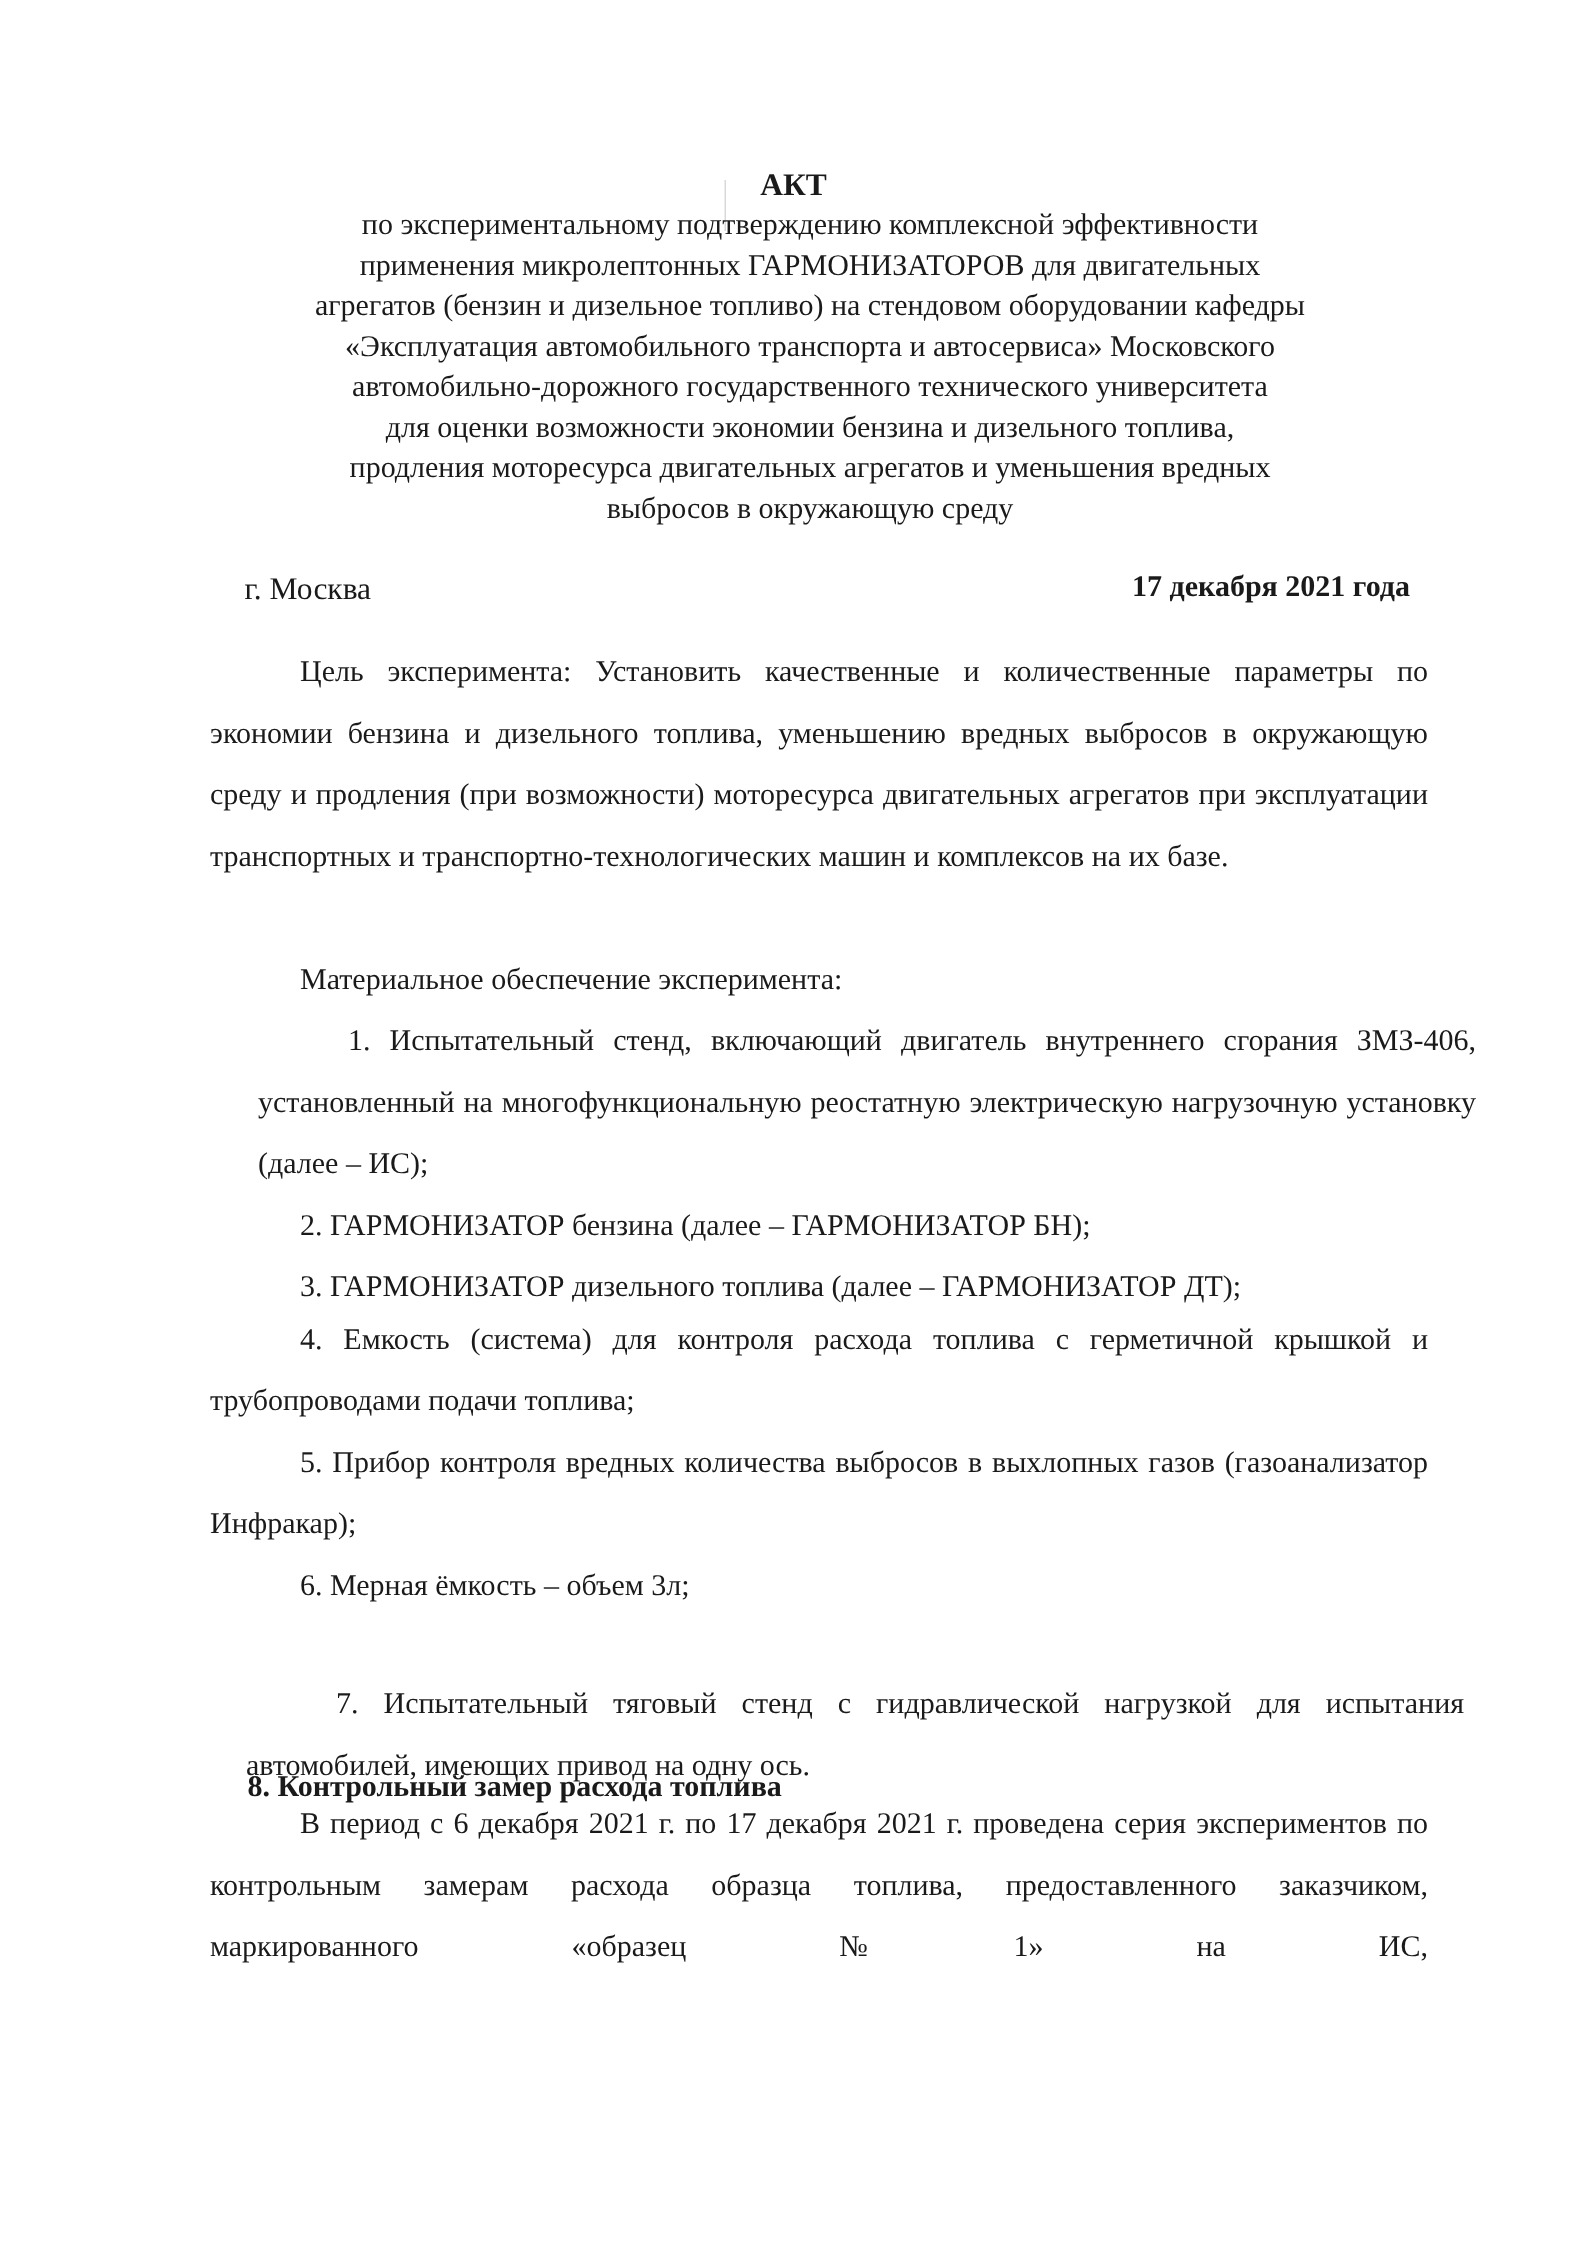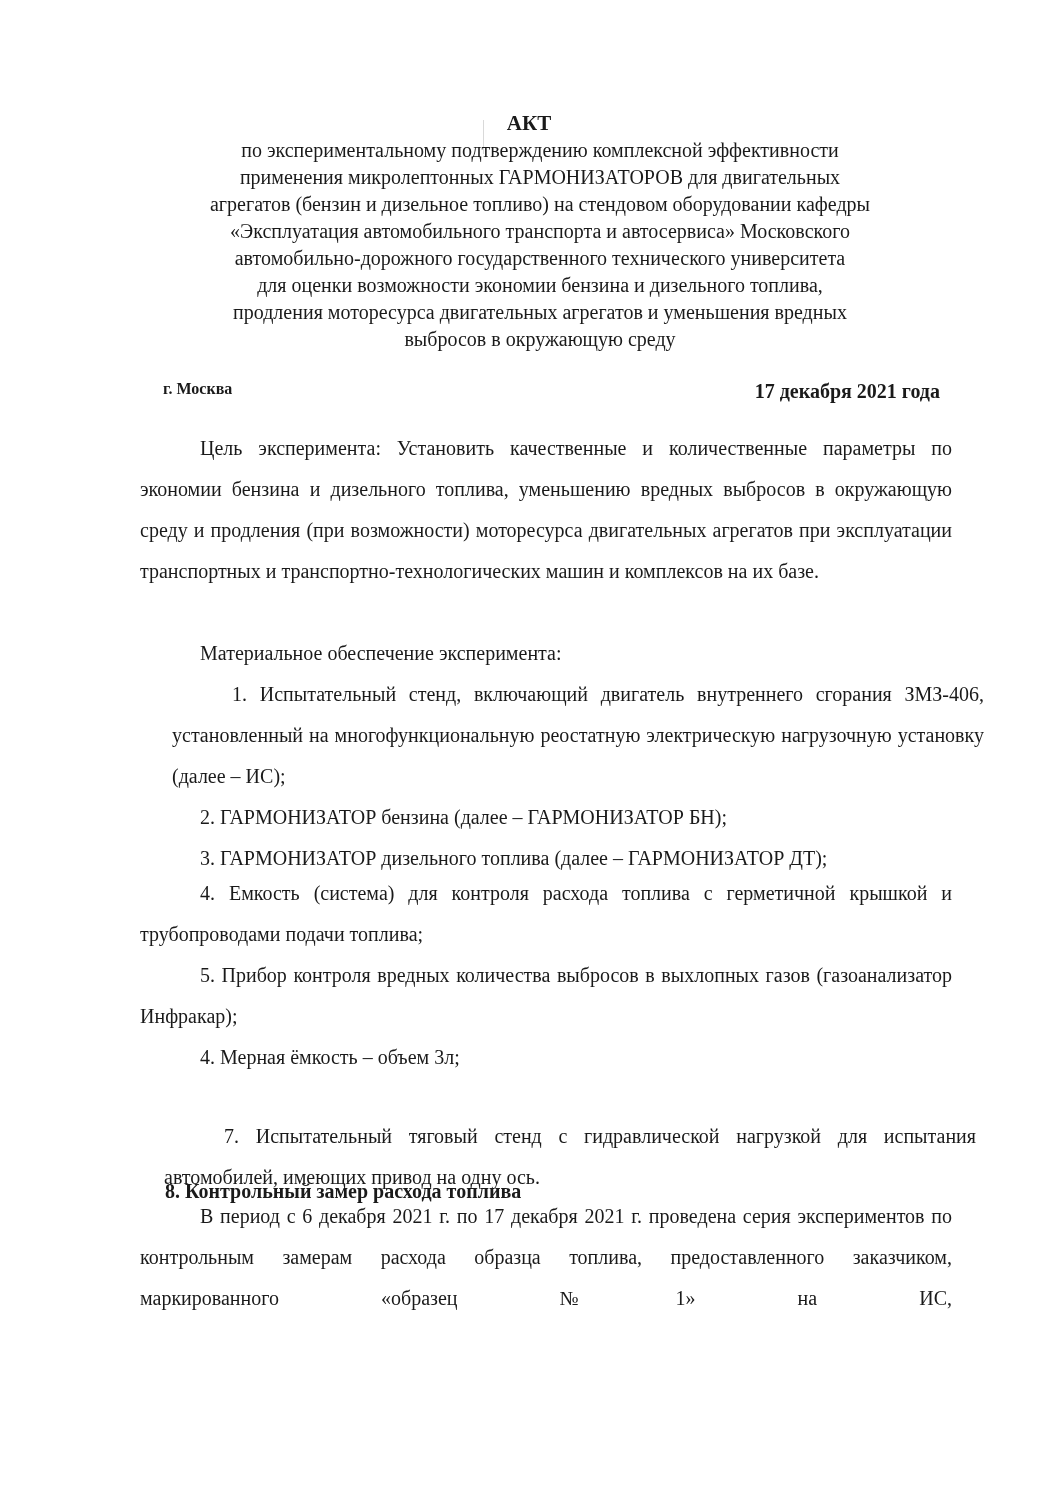--- a/index.html
+++ b/index.html
@@ -5,21 +5,21 @@
     html, body { margin: 0; padding: 0; background: #ffffff; }
     body {
       width: 1058px; height: 1497px; position: relative; overflow: hidden;
       font-family: "Liberation Serif", "DejaVu Serif", serif;
       color: #1a1a1a;
     }
     .page { position: absolute; left: 0; top: 0; width: 1058px; height: 1344px; background: #fff; }
     .abs { position: absolute; white-space: nowrap; }
     .title { left: 0; width: 1058px; top: 111px; text-align: center; font-weight: bold; font-size: 21px; }
     .sub { left: 140px; width: 800px; text-align: center; font-size: 20px; line-height: 27px; }
-    .city { left: 163px; top: 380px; font-weight: bold; font-size: 16px; }
+    .city { left: 163px; top: 380px; font-weight: normal; font-size: 21px; }
     .date { right: 118px; top: 380px; font-weight: bold; font-size: 20px; }
     .para {
       position: absolute; left: 140px; width: 812px; font-size: 20px;
       line-height: 41px; text-align: justify; text-align-last: left;
     }
     .para.just-last { text-align-last: justify; }
     .indent { text-indent: 60px; }
     .heading { position: absolute; left: 165px; top: 1180px; font-weight: bold; font-size: 20px; }
     .scan-mark { position: absolute; left: 483px; top: 120px; width: 1px; height: 34px; background: #d9d9d9; }
   </style>
@@ -45,19 +45,19 @@
 
   <div class="para indent" style="top:428px;">Цель эксперимента: Установить качественные и количественные параметры по экономии бензина и дизельного топлива, уменьшению вредных выбросов в окружающую среду и продления (при возможности) моторесурса двигательных агрегатов при эксплуатации транспортных и транспортно-технологических машин и комплексов на их базе.</div>
 
   <div class="para indent" style="top:633px;">Материальное обеспечение эксперимента:</div>
 
   <div class="para indent" style="top:674px;margin-left:32px;">1. Испытательный стенд, включающий двигатель внутреннего сгорания ЗМЗ-406, установленный на многофункциональную реостатную электрическую нагрузочную установку (далее – ИС);</div>
   <div class="para indent" style="top:797px;">2. ГАРМОНИЗАТОР бензина  (далее – ГАРМОНИЗАТОР БН);</div>
   <div class="para indent" style="top:838px;">3. ГАРМОНИЗАТОР дизельного топлива  (далее – ГАРМОНИЗАТОР ДТ);</div>
   <div class="para indent" style="top:873px;">4. Емкость (система) для контроля расхода топлива с герметичной крышкой и трубопроводами подачи топлива;</div>
   <div class="para indent" style="top:955px;">5. Прибор контроля вредных количества выбросов в выхлопных газов (газоанализатор Инфракар);</div>
-  <div class="para indent" style="top:1037px;">4. Мерная ёмкость – объем 3л;</div>
+  <div class="para indent" style="top:1037px;">6. Мерная ёмкость – объем 3л;</div>
   <div class="para indent" style="top:1116px;margin-left:24px;">7. Испытательный тяговый стенд с гидравлической нагрузкой для испытания автомобилей, имеющих привод на одну ось.</div>
 
   <div class="heading">8.  Контрольный замер расхода топлива</div>
 
   <div class="para indent just-last" style="top:1196px;">В период с 6 декабря 2021 г. по 17 декабря 2021 г. проведена серия экспериментов по контрольным замерам расхода образца топлива, предоставленного заказчиком, маркированного «образец №1» на ИС,</div>
 </div>
 
 </body></html>

